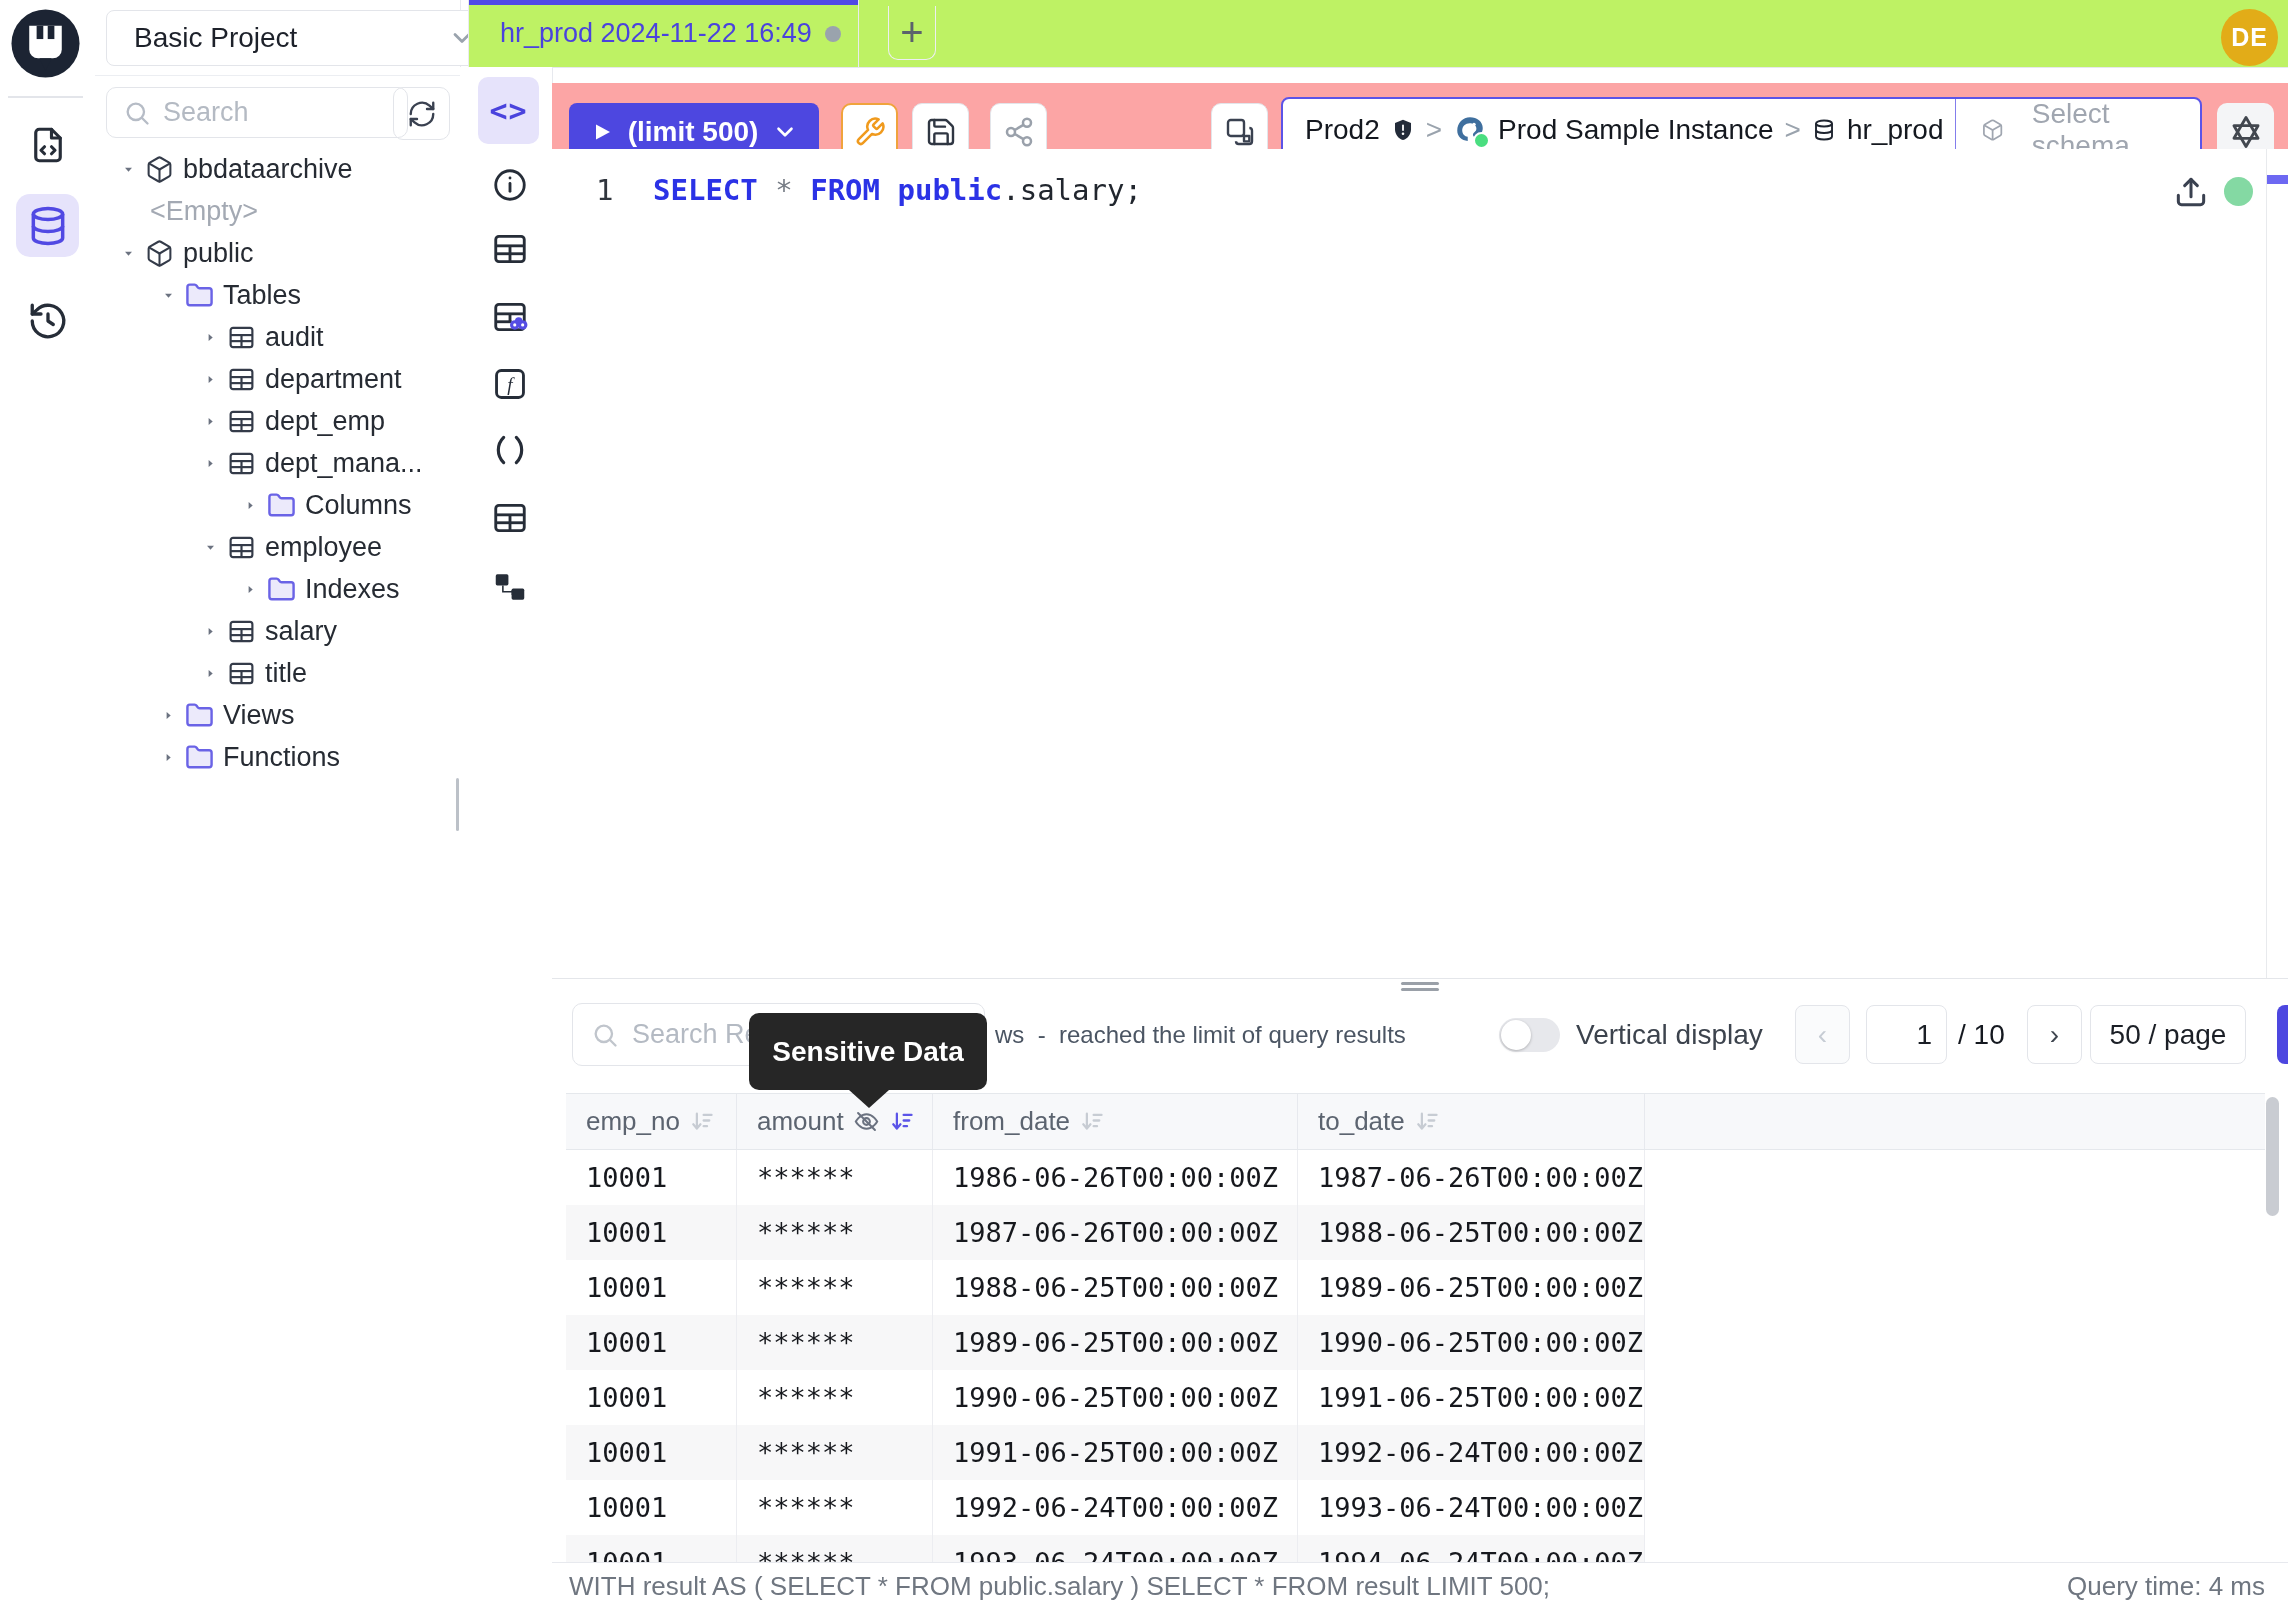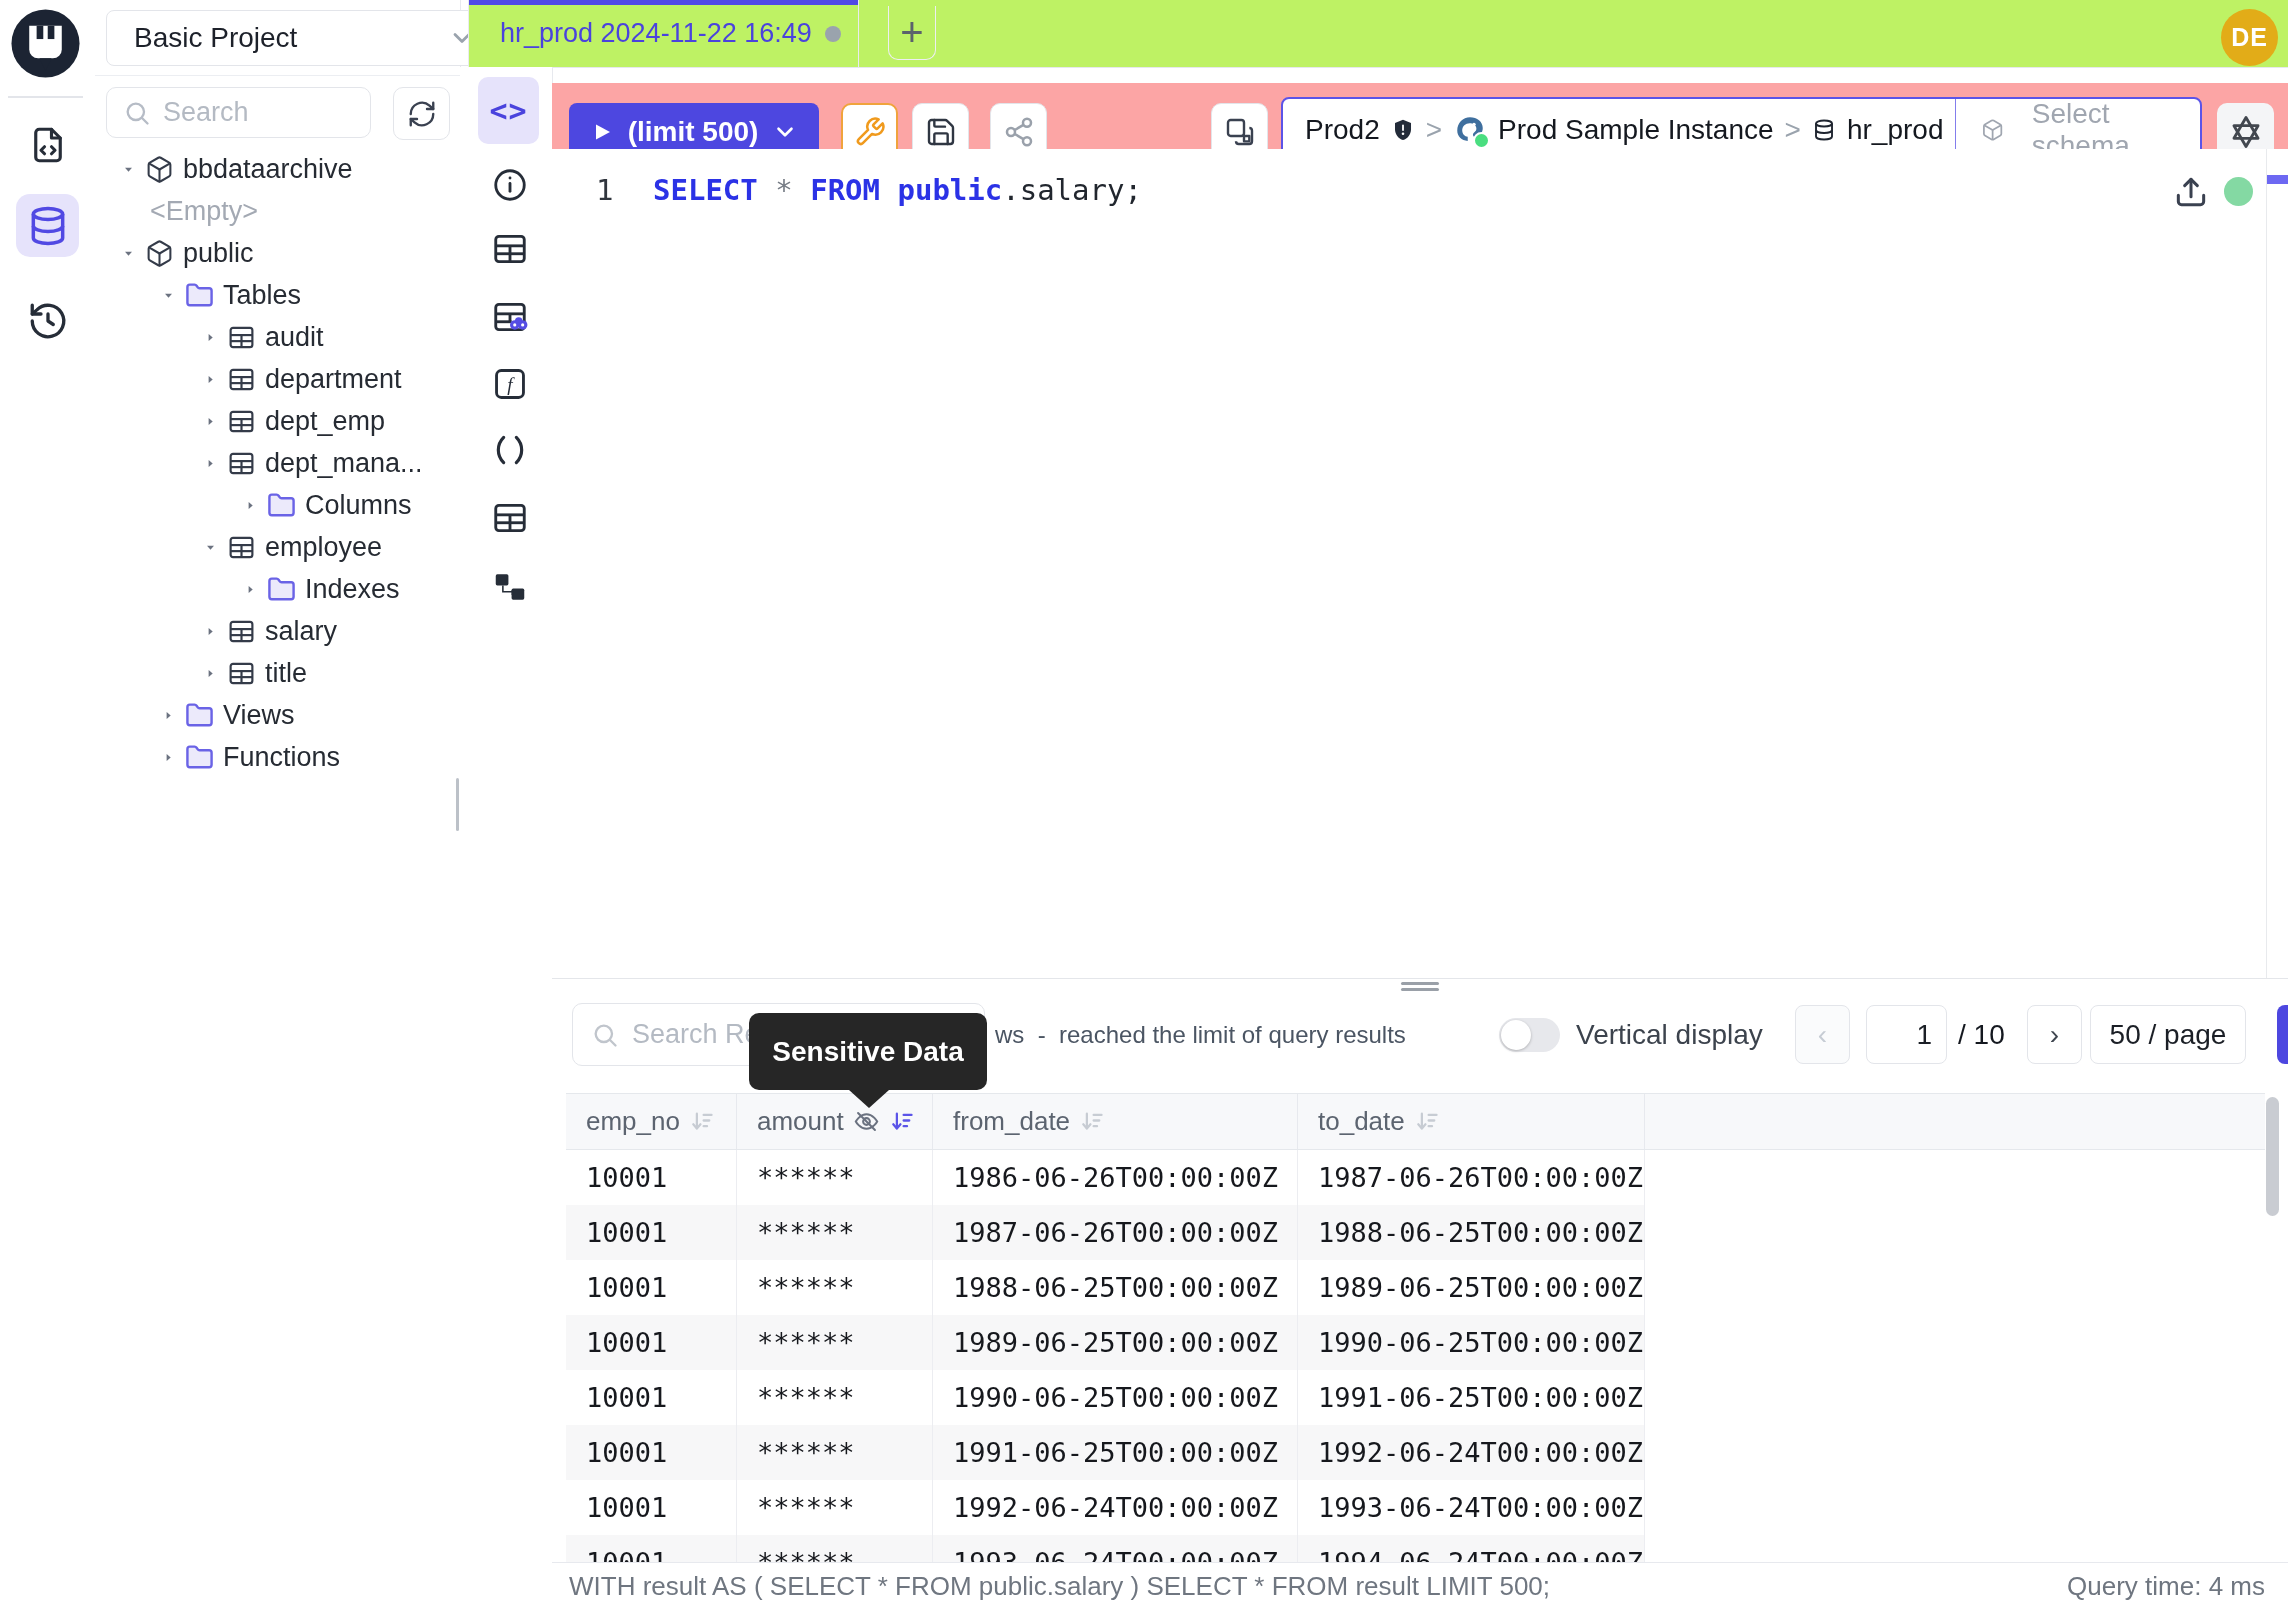--- a/index.html
+++ b/index.html
@@ -11,21 +11,21 @@
   #left-rail{left:0;top:0;width:95px;height:1608px;border-right:1px solid #e7e9ee;background:#fff;}
   .rail-btn{position:absolute;left:16px;width:63px;height:63px;border-radius:14px;
             display:flex;align-items:center;justify-content:center;}
   .rail-btn.sel{background:#e6e3fb;}
   
   #sidebar{left:95px;top:0;width:365px;height:1608px;border-right:1px solid #e7e9ee;background:#fff;}
   .select-box{position:absolute;border:1px solid #e3e5ea;border-radius:8px;background:#fff;
               display:flex;align-items:center;}
   #project-select{left:11px;top:10px;width:342px;height:54px;padding:0 20px 0 27px;font-size:28px;color:#1d212a;}
   #sidebar-divider{left:0;top:75px;width:365px;height:0;border-top:1px solid #eceef2;}
-  #schema-search{left:11px;top:87px;width:265px;height:51px;border:1px solid #e3e5ea;border-radius:10px;
+  #schema-search{left:11px;top:87px;width:302px;height:51px;border:1px solid #e3e5ea;border-radius:10px;
                  display:flex;align-items:center;gap:12px;padding:0 0 0 16px;box-sizing:border-box;}
   #schema-search .ph{color:#b4bac3;font-size:27px;}
   #refresh-btn{left:298px;top:87px;width:55px;height:51px;border:1px solid #e3e5ea;border-radius:10px;
                display:flex;align-items:center;justify-content:center;}
   .tree{position:absolute;left:0;top:148px;width:365px;}
   .tnode{height:42px;display:flex;align-items:center;gap:9px;font-size:27px;color:#262b33;}
   .lv1{padding-left:26px}.lv2{padding-left:66px}.lv3{padding-left:108px}.lv4{padding-left:148px}
   .tnode .muted{color:#a3a9b3;}
   .caret{width:15px;height:15px;flex:none;color:#6b7280;}
   .ticon{width:29px;height:29px;flex:none;}

